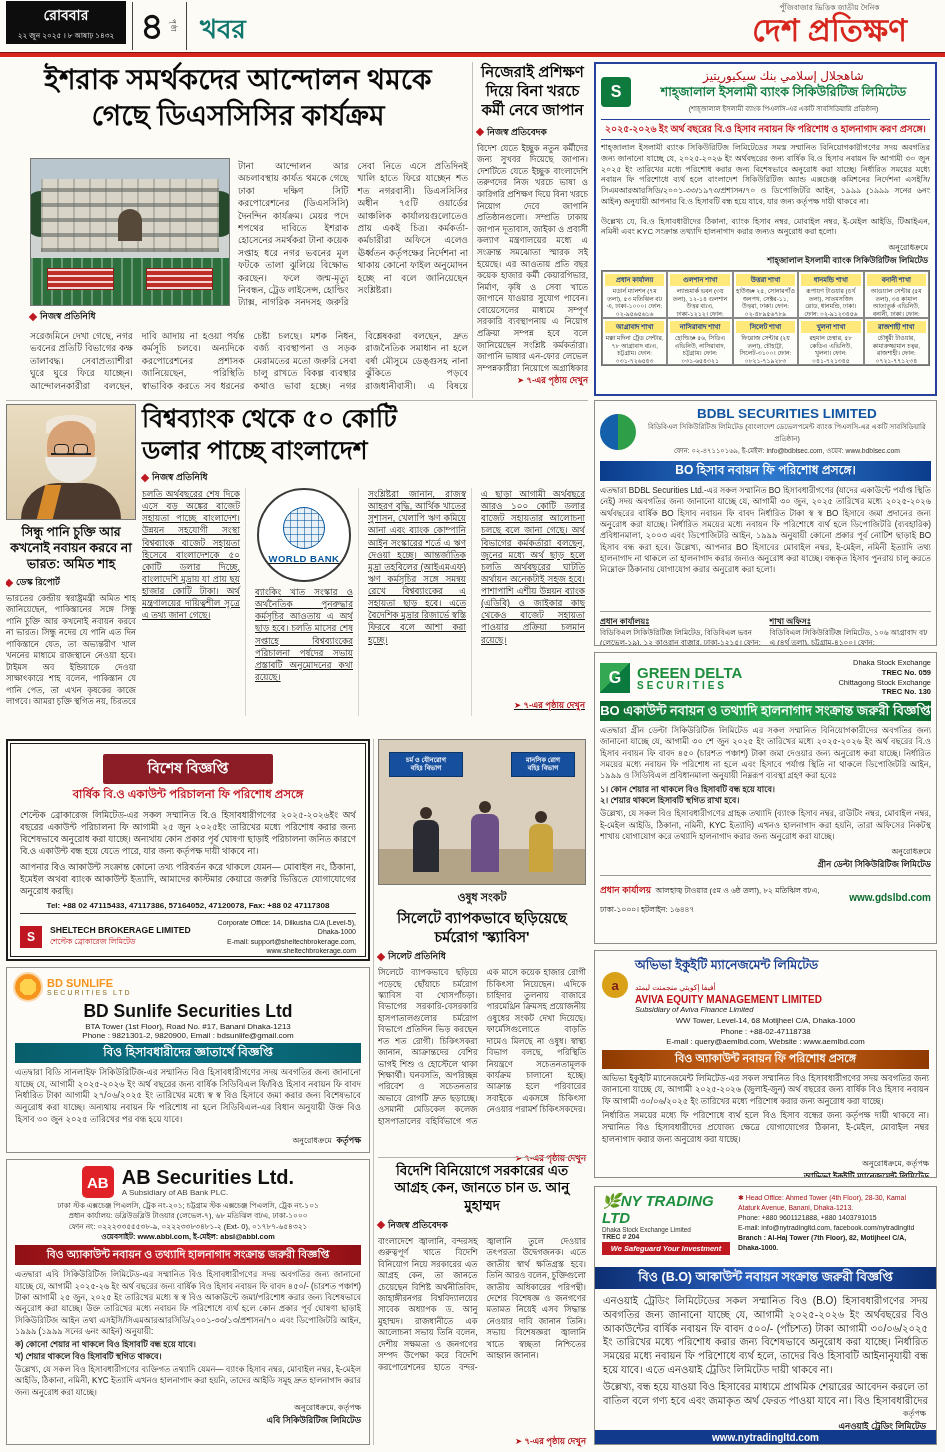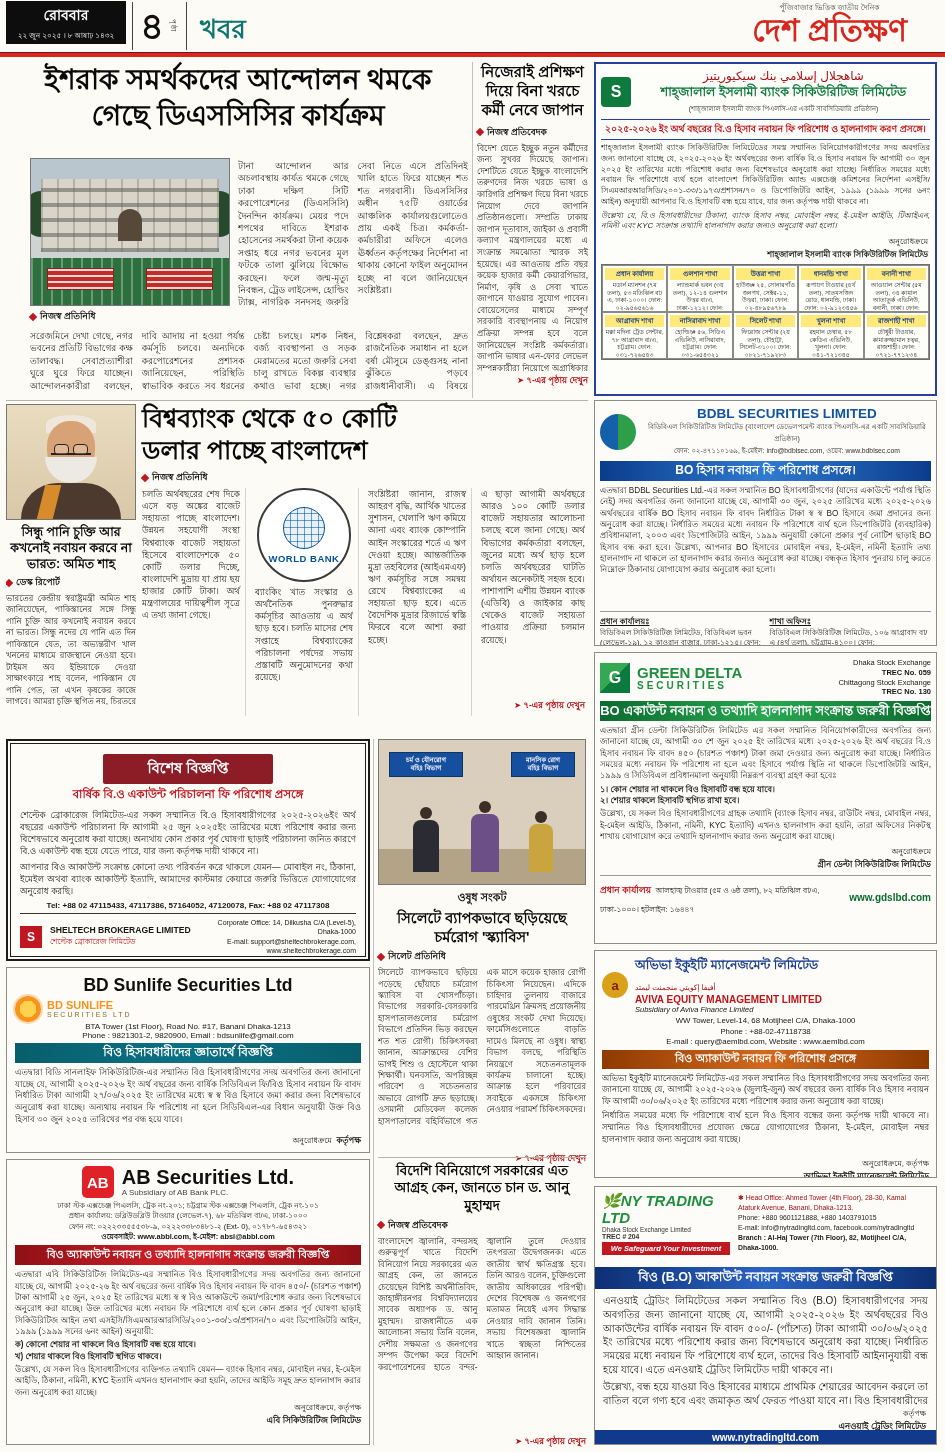--- a/index.html
+++ b/index.html
@@ -132,21 +132,21 @@
       <div class="logo-sq" style="width:30px;height:30px;background:#0e7a3d;font-size:16px;border-radius:4px;">S</div>
       <div style="flex:1;text-align:center;">
         <div style="font-size:12px;color:#b01217;">شاهجلال إسلامي بنك سيكيوريتيز</div>
         <div style="font-size:12.5px;font-weight:bold;color:#0e7a3d;">শাহ্‌জালাল ইসলামী ব্যাংক সিকিউরিটিজ লিমিটেড</div>
         <div style="font-size:6.8px;color:#333;">(শাহ্‌জালাল ইসলামী ব্যাংক পিএলসি-এর একটি সাবসিডিয়ারি প্রতিষ্ঠান)</div>
       </div>
     </div>
     <div style="font-size:9.3px;font-weight:bold;color:#c01217;text-align:center;margin:4px 0 3px;border-top:1px solid #27409b;border-bottom:1px solid #27409b;padding:2px 0;">২০২৫-২০২৬ ইং অর্থ বছরের বি.ও হিসাব নবায়ন ফি পরিশোধ ও হালনাগাদ করণ প্রসঙ্গে।</div>
     <div class="jtext" style="font-size:7.8px;">
       <p>শাহ্‌জালাল ইসলামী ব্যাংক সিকিউরিটিজ লিমিটেডের সমস্ত সম্মানিত বিনিয়োগকারীগণের সদয় অবগতির জন্য জানানো যাচ্ছে যে, ২০২৫-২০২৬ ইং অর্থবছরের জন্য বার্ষিক বি.ও হিসাব নবায়ন ফি আগামী ৩০ জুন ২০২৫ ইং তারিখের মধ্যে পরিশোধ করার জন্য বিশেষভাবে অনুরোধ করা যাচ্ছে। নির্ধারিত সময়ের মধ্যে নবায়ন ফি পরিশোধে ব্যর্থ হলে বাংলাদেশ সিকিউরিটিজ অ্যান্ড এক্সচেঞ্জ কমিশনের নির্দেশনা এসইসি/সিএমআরআরসিডি/২০০১-৩৩/১৯৭৩/প্রশাসন/৭০ ও ডিপোজিটরি আইন, ১৯৯৯ (১৯৯৯ সনের ৬নং আইন) অনুযায়ী আপনার বি.ও হিসাবটি বন্ধ হয়ে যাবে, যার জন্য কর্তৃপক্ষ দায়ী থাকবে না।</p>
-      <p style="margin-top:3px;font-style:italic;">উল্লেখ্য যে, বি.ও হিসাবধারীদের ঠিকানা, ব্যাংক হিসাব নম্বর, মোবাইল নম্বর, ই-মেইল আইডি, টিআইএন, নমিনী এবং KYC সংক্রান্ত তথ্যাদি হালনাগাদ করার জন্যও অনুরোধ করা হলো।</p>
+      <p style="margin-top:9px;">উল্লেখ্য যে, বি.ও হিসাবধারীদের ঠিকানা, ব্যাংক হিসাব নম্বর, মোবাইল নম্বর, ই-মেইল আইডি, টিআইএন, নমিনী এবং KYC সংক্রান্ত তথ্যাদি হালনাগাদ করার জন্যও অনুরোধ করা হলো।</p>
     </div>
     <div style="text-align:right;margin:3px 2px;">
       <div style="font-size:7.8px;">অনুরোধক্রমে</div>
       <div style="font-size:8.2px;font-weight:bold;">শাহ্‌জালাল ইসলামী ব্যাংক সিকিউরিটিজ লিমিটেড</div>
     </div>
     <div class="cellgrid">
       <div class="cell">
           <div class="cellname">প্রধান কার্যালয়</div>
           <div class="celladdr">মডার্ন ম্যানশন (৭ম তলা), ৫৩ মতিঝিল বা/এ, ঢাকা-১০০০। ফোন: ০২-৯৫৬৫৬১৬</div>
         </div>
@@ -215,21 +215,21 @@
 
   <div class="abs" style="left:142px;top:402px;width:446px;height:330px;">
     <div class="hl" style="font-size:25px;">
       <div>বিশ্বব্যাংক থেকে ৫০ কোটি</div>
       <div>ডলার পাচ্ছে বাংলাদেশ</div>
     </div>
     <div class="byline" style="margin-top:4px;">
       <span class="bmark"></span>
       <span>নিজস্ব প্রতিনিধি</span>
     </div>
-    <div style="display:flex;gap:9px;margin-top:2px;height:228px;">
+    <div style="display:flex;gap:9px;margin-top:2px;height:228px;text-decoration:underline;">
       <div class="jtext" style="width:104px;font-size:8.8px;border-right:1px solid #d6d4cc;padding-right:5px;">
         <p>চলতি অর্থবছরের শেষ দিকে এসে বড় অঙ্কের বাজেট সহায়তা পাচ্ছে বাংলাদেশ। উন্নয়ন সহযোগী সংস্থা বিশ্বব্যাংক বাজেট সহায়তা হিসেবে বাংলাদেশকে ৫০ কোটি ডলার দিচ্ছে, বাংলাদেশি মুদ্রায় যা প্রায় ছয় হাজার কোটি টাকা। অর্থ মন্ত্রণালয়ের দায়িত্বশীল সূত্রে এ তথ্য জানা গেছে।</p>
       </div>
       <div style="width:104px;border-right:1px solid #d6d4cc;padding-right:5px;">
         <div class="wb-logo">
           <div class="wb-globe"></div>
           <div class="wb-text">WORLD BANK</div>
         </div>
         <div class="jtext" style="font-size:8.8px;height:126px;">
             <p>ব্যাংকিং খাত সংস্কার ও অর্থনৈতিক পুনরুদ্ধার কর্মসূচির আওতায় এ অর্থ ছাড় হবে। চলতি মাসের শেষ সপ্তাহে বিশ্বব্যাংকের পরিচালনা পর্ষদের সভায় প্রস্তাবটি অনুমোদনের কথা রয়েছে।</p>
@@ -356,28 +356,28 @@
       <span class="bmark"></span>
       <span>সিলেট প্রতিনিধি</span>
     </div>
     <div class="jtext" style="font-size:8.3px;height:182px;column-count:2;column-gap:9px;">
       <p>সিলেটে ব্যাপকভাবে ছড়িয়ে পড়েছে ছোঁয়াচে চর্মরোগ স্ক্যাবিস বা খোসপাঁচড়া। বিভাগের সরকারি-বেসরকারি হাসপাতালগুলোর চর্মরোগ বিভাগে প্রতিদিন ভিড় করছেন শত শত রোগী। চিকিৎসকরা জানান, আক্রান্তদের বেশির ভাগই শিশু ও হোস্টেলে থাকা শিক্ষার্থী। ঘনবসতি, অপরিচ্ছন্ন পরিবেশ ও সচেতনতার অভাবে রোগটি দ্রুত ছড়াচ্ছে। ওসমানী মেডিকেল কলেজ হাসপাতালের বহির্বিভাগে গত এক মাসে কয়েক হাজার রোগী চিকিৎসা নিয়েছেন। এদিকে চাহিদার তুলনায় বাজারে পারমেথ্রিন ক্রিমসহ প্রয়োজনীয় ওষুধের সংকট দেখা দিয়েছে। ফার্মেসিগুলোতে বাড়তি দামেও মিলছে না ওষুধ। স্বাস্থ্য বিভাগ বলছে, পরিস্থিতি নিয়ন্ত্রণে সচেতনতামূলক কার্যক্রম চালানো হচ্ছে। আক্রান্ত হলে পরিবারের সবাইকে একসঙ্গে চিকিৎসা নেওয়ার পরামর্শ চিকিৎসকদের।</p>
     </div>
     <div class="more"><span>➤ </span><span>৭-এর পৃষ্ঠায় দেখুন</span></div>
   </div>
 
   <div class="abs adbox" style="left:6px;top:967px;width:364px;height:186px;padding:6px 8px;">
-    <div style="text-align:center;font-weight:bold;font-size:17.5px;color:#111;margin-top:1px;">BD Sunlife Securities Ltd</div>
     <div style="display:flex;align-items:center;gap:6px;">
       <div class="sun"></div>
       <div>
         <div style="color:#f7941d;font-weight:bold;font-size:11px;line-height:1;">BD SUNLIFE</div>
         <div style="color:#8a6d1f;font-size:7px;letter-spacing:2px;">SECURITIES LTD</div>
       </div>
     </div>
+    <div style="text-align:center;font-weight:bold;font-size:17.5px;color:#111;margin-top:1px;">BD Sunlife Securities Ltd</div>
     <div style="text-align:center;font-size:8px;">BTA Tower (1st Floor), Road No. #17, Banani Dhaka-1213</div>
     <div style="text-align:center;font-size:8px;margin-bottom:3px;">Phone : 9821301-2, 9820900, Email : bdsunlife@gmail.com</div>
     <div class="bar" style="height:20px;font-size:12px;background:linear-gradient(90deg,#085e6b,#0b7285,#085e6b);">বিও হিসাবধারীদের জ্ঞাতার্থে বিজ্ঞপ্তি</div>
     <div class="jtext" style="font-size:8.5px;height:62px;margin-top:4px;">
       <p>এতদ্বারা বিডি সানলাইফ সিকিউরিটিজ-এর সম্মানিত বিও হিসাবধারীগণের সদয় অবগতির জন্য জানানো যাচ্ছে যে, আগামী ২০২৫-২০২৬ ইং অর্থ বছরের জন্য বার্ষিক সিডিবিএল ফি/বিও হিসাব নবায়ন ফি বাবদ নির্ধারিত টাকা আগামী ২৭/০৬/২০২৫ ইং তারিখের মধ্যে স্ব স্ব বিও হিসাবে জমা করার জন্য বিশেষভাবে অনুরোধ করা যাচ্ছে। অন্যথায় নবায়ন ফি পরিশোধ না হলে সিডিবিএল-এর বিধান অনুযায়ী উক্ত বিও হিসাব ৩০ জুন ২০২৫ তারিখের পর বন্ধ হয়ে যাবে।</p>
     </div>
     <div style="text-align:right;">
       <span style="font-size:7.8px;">অনুরোধক্রমে</span>
       <span style="font-size:8.4px;font-weight:bold;">কর্তৃপক্ষ</span>
     </div>

